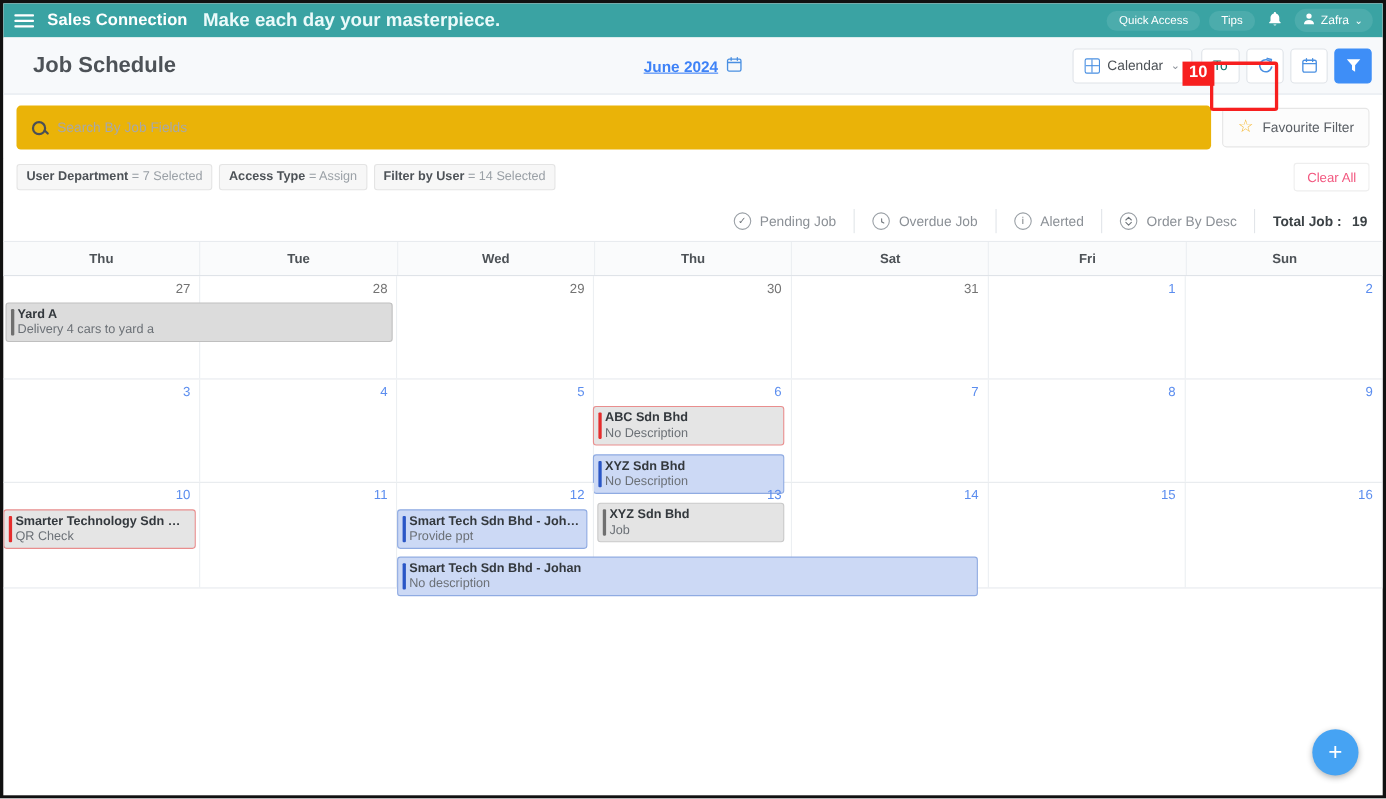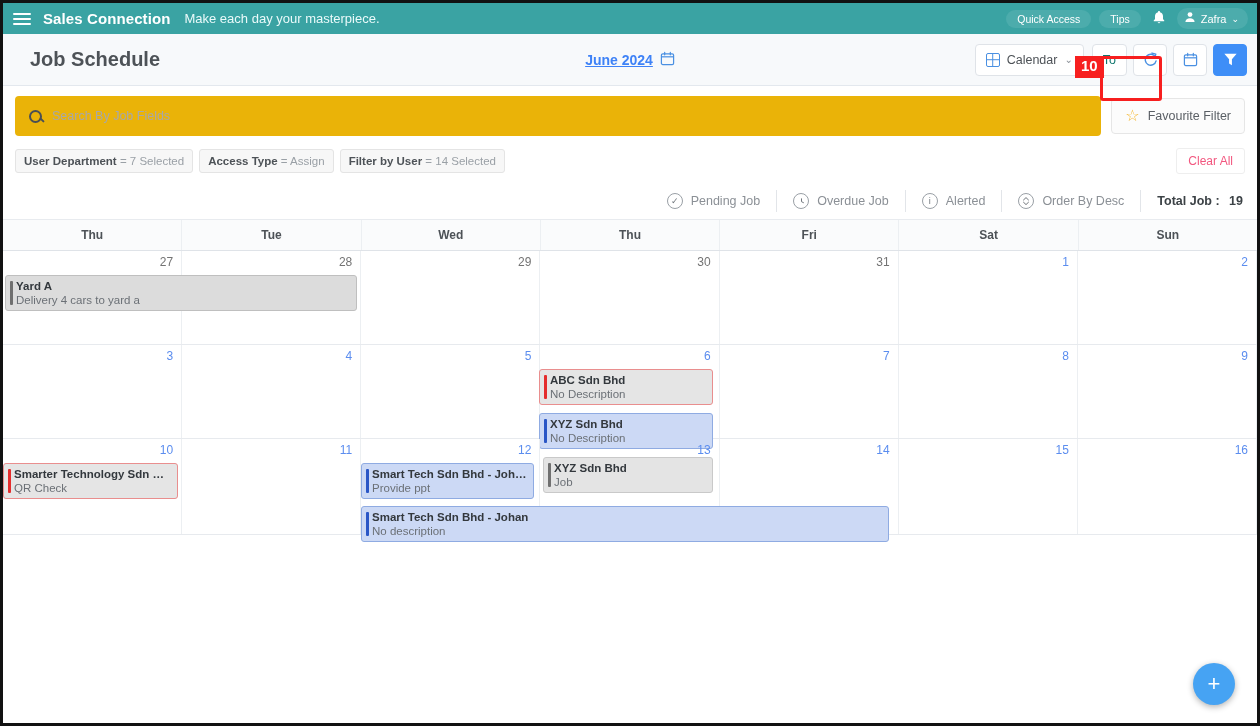--- a/index.html
+++ b/index.html
@@ -23,21 +23,21 @@
     background: #3aa3a3;
     display: flex;
     align-items: center;
     padding: 0 9px 0 10px;
     color: #fff;
     position: relative;
   }
   .hamburger { width: 18px; display: flex; flex-direction: column; gap: 3px; cursor: pointer; margin-right: 12px; }
   .hamburger span { display: block; height: 2px; background: #fff; border-radius: 1px; }
   .brand { font-size: 15px; font-weight: bold; letter-spacing: .1px; }
-  .tagline { font-size: 13px; margin-left: 14px; color: #eafafa; font-weight: normal; }
+  .tagline { font-size: 17px; margin-left: 14px; color: #eafafa; font-weight: bold; }
   .topbar-right { margin-left: auto; display: flex; align-items: center; gap: 8px; }
   .pill {
     background: #4cacac;
     border-radius: 11px;
     padding: 3px 11px;
     font-size: 10.5px;
     color: #fff;
     white-space: nowrap;
     cursor: pointer;
   }
@@ -421,22 +421,22 @@
       <span>Total Job :</span>
       <span class="tv">19</span>
     </div>
   </div>
 
   <div class="cal-head">
     <div>Thu</div>
     <div>Tue</div>
     <div>Wed</div>
     <div>Thu</div>
+    <div>Sat</div>
     <div>Fri</div>
-    <div>Sat</div>
     <div>Sun</div>
   </div>
 
   <div class="cal-body">
 
     <div class="week">
       <div class="daycell">
           <span class="daynum muted">27</span>
         </div>
       <div class="daycell">

